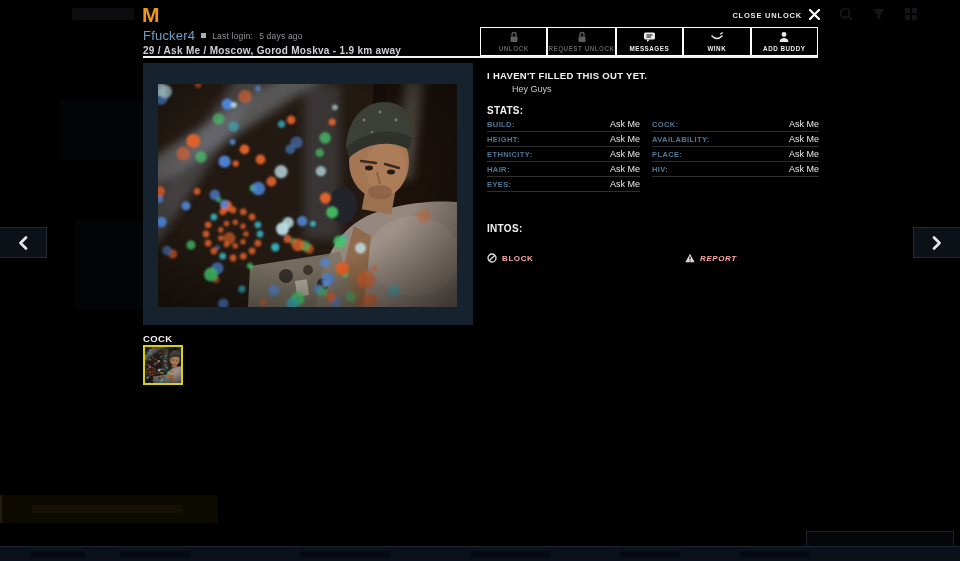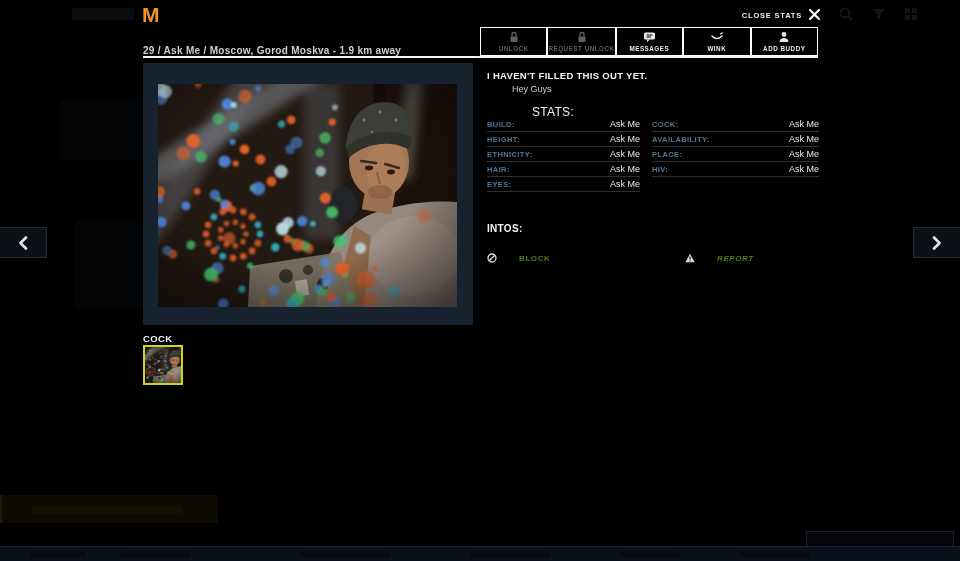--- a/index.html
+++ b/index.html
@@ -50,33 +50,33 @@
   .action-button svg { display:block; }
 
   
   .photo-panel { position:absolute; left:143px; top:63px; width:330px; height:262px; background:#16222e; }
   .photo-main { position:absolute; left:15px; top:21px; width:299px; height:223px; display:block; }
 
   
   .headline { position:absolute; left:487px; top:70px; font-size:9.5px; font-weight:bold;
     color:#f2f2f2; letter-spacing:.3px; }
   .bio { position:absolute; left:512px; top:84px; font-size:9px; color:#cfcfcf; }
-  .stats-title { position:absolute; left:487px; top:105px; font-size:12px; font-weight:normal;
-    color:#f2f2f2; letter-spacing:.3px;margin-left:45px; }
+  .stats-title { position:absolute; left:487px; top:105px; font-size:10px; font-weight:bold;
+    color:#f2f2f2; letter-spacing:.3px; }
   .stats-col { position:absolute; top:117px; }
   .stats-col.left  { left:487px; width:153px; }
   .stats-col.right { left:652px; width:167px; }
   .stat-row { height:15px; display:flex; align-items:center; justify-content:space-between;
     border-bottom:1px solid #2f2f2f; }
   .stat-label { font-size:7.5px; font-weight:bold; color:#4e7897; letter-spacing:.4px; }
   .stat-value { font-size:9px; color:#e8e8e8; }
   .intos-title { position:absolute; left:487px; top:223px; font-size:10px; font-weight:bold;
     color:#f2f2f2; letter-spacing:.3px; }
-  .mod-btn { position:absolute; top:249px; display:flex; align-items:center; gap:22px;
-    cursor:pointer; color:#4d7c0f; }
+  .mod-btn { position:absolute; top:249px; display:flex; align-items:center; gap:5px;
+    cursor:pointer; color:#fca5a5; }
   .mod-btn .mod-label { font-size:8px; font-weight:bold; letter-spacing:.6px; }
   .mod-block { left:487px; }
   .mod-report { left:685px;font-style:italic; }
 
   
   .pics-title { position:absolute; left:143px; top:333px; font-size:9.5px; font-weight:bold;
     color:#f2f2f2; letter-spacing:.4px; }
   .pics-thumb { position:absolute; left:143px; top:345px; width:40px; height:40px;
     border:2px solid #d6d01f; background:#000; cursor:pointer; }
   .pics-thumb svg { display:block; }
@@ -292,28 +292,34 @@
     <div class="bg-bottom-chip" style="left:30px;width:55px;"></div>
     <div class="bg-bottom-chip" style="left:120px;width:70px;"></div>
     <div class="bg-bottom-chip" style="left:300px;width:90px;"></div>
     <div class="bg-bottom-chip" style="left:470px;width:80px;"></div>
     <div class="bg-bottom-chip" style="left:620px;width:60px;"></div>
     <div class="bg-bottom-chip" style="left:740px;width:70px;"></div>
   </div>
 
   <div class="logo">M</div>
   <div class="close-window">
-    <span class="cw-label">CLOSE STATS</span>
+    <span class="cw-label">CLOSE UNLOCK</span>
     <span class="cw-x">
       <svg width="11" height="11" viewBox="0 0 11 11">
           <path d="M1,1 L10,10 M10,1 L1,10" stroke="#fff" stroke-width="2.2" stroke-linecap="round"></path>
         </svg>
     </span>
   </div>
 
+  <div class="hdr-name-row">
+    <span class="username">Ffucker4</span>
+    <span class="status-square"></span>
+    <span class="lastlogin">Last login:</span>
+    <span class="lastlogin">5 days ago</span>
+  </div>
   <div class="hdr-details">29 / Ask Me / Moscow, Gorod Moskva  -  1.9 km away</div>
   <div class="hdr-separator"></div>
 
   <div class="actions-strip">
     <div class="action-button disabled">
       <span>
         <svg width="12" height="12" viewBox="0 0 12 12">
             <rect x="2.5" y="5.5" width="7" height="5.5" rx="1" fill="currentColor"></rect>
             <path d="M4,5.5 V3.5 a2,2 0 0 1 4,0 V5.5" fill="none" stroke="currentColor" stroke-width="1.4"></path>
           </svg>

